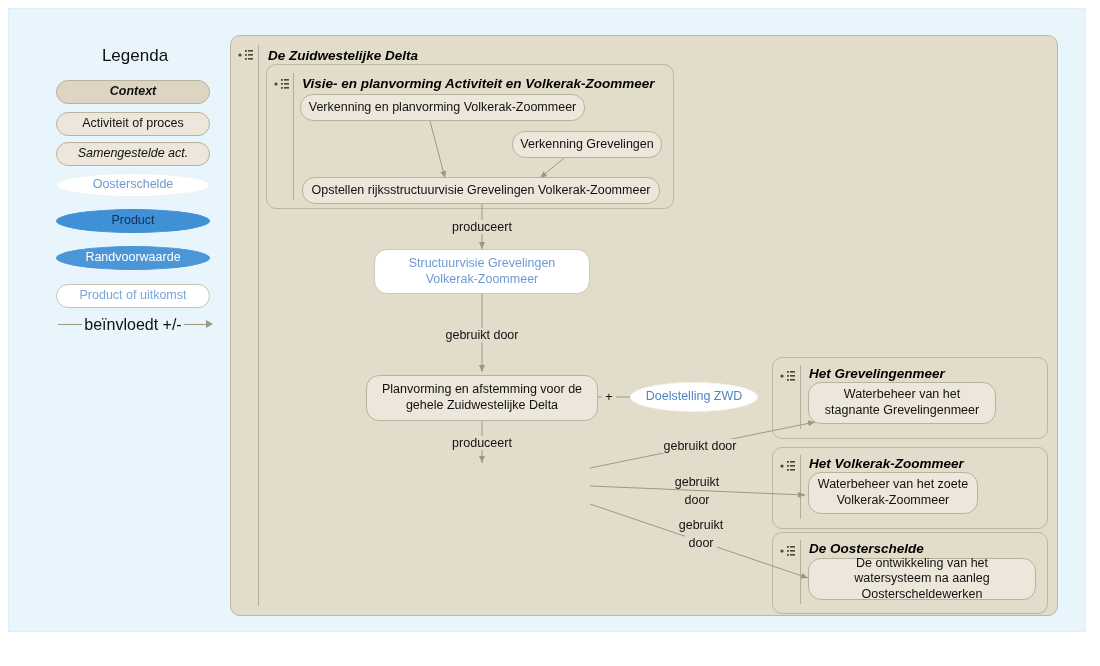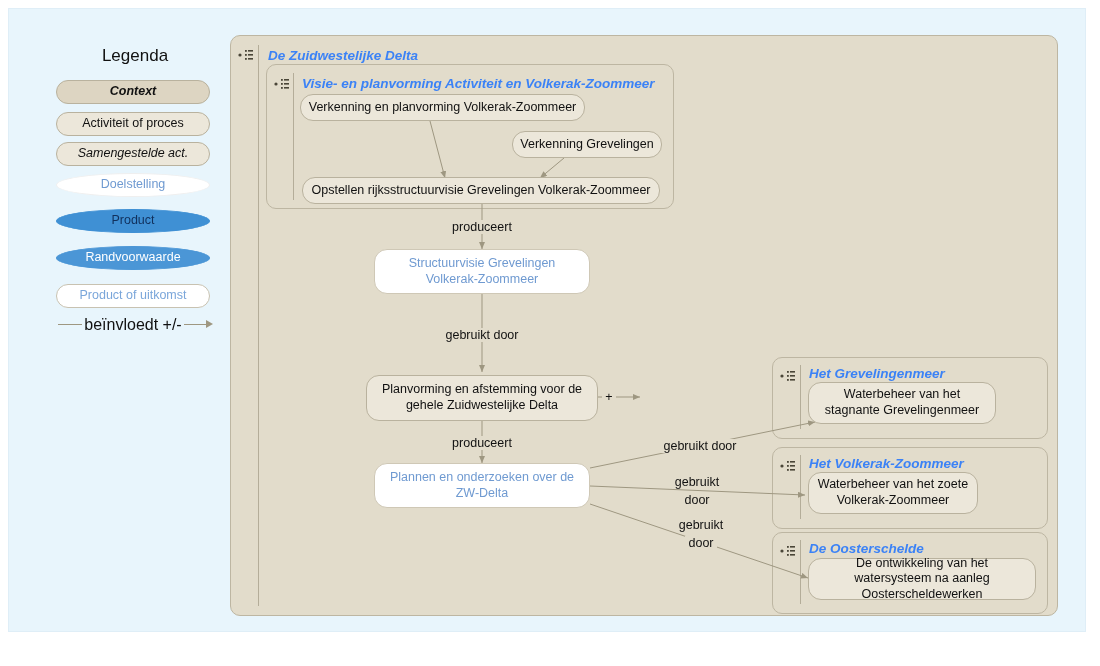--- a/index.html
+++ b/index.html
@@ -55,21 +55,21 @@
     box-sizing:border-box;
   }
   .grp.main{left:230px;top:35px;width:828px;height:581px;}
   .grp.inner{left:266px;top:64px;width:408px;height:145px;}
   .grp.side{left:772px;width:276px;}
   .grp.s1{top:357px;height:82px;}
   .grp.s2{top:447px;height:82px;}
   .grp.s3{top:532px;height:82px;}
 
   .grp-head{
-    position:absolute;font-style:italic;font-weight:bold;font-size:13.5px;color:#3b82f6;
+    position:absolute;font-style:italic;font-weight:bold;font-size:13.5px;color:#000000;
     white-space:nowrap;
   }
   .grp-vline{position:absolute;width:1px;background:#b4ad99;}
 
   
   .node{
     position:absolute;box-sizing:border-box;
     display:flex;align-items:center;justify-content:center;text-align:center;
     font-size:12.5px;line-height:1.25;
   }
@@ -96,21 +96,21 @@
 <div id="root">
 
   <div class="blue-panel"></div>
 
   <div>
     <div class="legend-title">Legenda</div>
 
     <div class="lg rect ctx" style="top:80px">Context</div>
     <div class="lg rect act" style="top:112px">Activiteit of proces</div>
     <div class="lg rect comp" style="top:142px">Samengestelde act.</div>
-    <div class="lg ell doel" style="top:173px">Doelstelling</div>
+    <div class="lg ell doel" style="top:173px">Oosterschelde</div>
     <div class="lg ell cond" style="top:209px">Product</div>
     <div class="lg ell rand" style="top:246px">Randvoorwaarde</div>
     <div class="lg prod" style="top:284px">Product of uitkomst</div>
 
     <div class="lg-arrow-line"></div>
     <div class="lg-arrow-head"></div>
     <div class="lg-arrow-label"><span>beïnvloedt +/-</span></div>
   </div>
 
   <div class="grp main"></div>
@@ -207,22 +207,22 @@
   <div class="node act" style="left:512px;top:131px;width:150px;height:27px;">Verkenning Grevelingen</div>
 
   <div class="node act" style="left:300px;top:94px;width:285px;height:27px;">Verkenning en planvorming Volkerak-Zoommeer</div>
 
   <div class="node act" style="left:302px;top:177px;width:358px;height:27px;">Opstellen rijksstructuurvisie Grevelingen Volkerak-Zoommeer</div>
 
   <div class="node prod" style="left:374px;top:249px;width:216px;height:45px;padding:0 18px;">Structuurvisie Grevelingen Volkerak-Zoommeer</div>
 
   <div class="node act" style="left:366px;top:375px;width:232px;height:46px;padding:0 10px;">Planvorming en afstemming voor de gehele Zuidwestelijke Delta</div>
 
-
-  <div class="node prod" style="left:374px;top:463px;width:216px;height:45px;padding:0 12px;">Plannen en onderzoeken over de ZW-Delta</div>
+  <div class="node doel" style="left:630px;top:382px;width:128px;height:30px;">Doelstelling ZWD</div>
+
 
   <div class="node act" style="left:808px;top:382px;width:188px;height:42px;padding:0 8px;">Waterbeheer van het stagnante Grevelingenmeer</div>
 
   <div class="node act" style="left:808px;top:472px;width:170px;height:42px;padding:0 8px;">Waterbeheer van het zoete Volkerak-Zoommeer</div>
 
   <div class="node act" style="left:808px;top:558px;width:228px;height:42px;padding:0 24px;">De ontwikkeling van het watersysteem na aanleg Oosterscheldewerken</div>
 
   <div class="edge-label" style="left:432px;top:220px;width:100px;"><span>produceert</span></div>
 
   <div class="edge-label" style="left:424px;top:328px;width:116px;"><span>gebruikt door</span></div>

